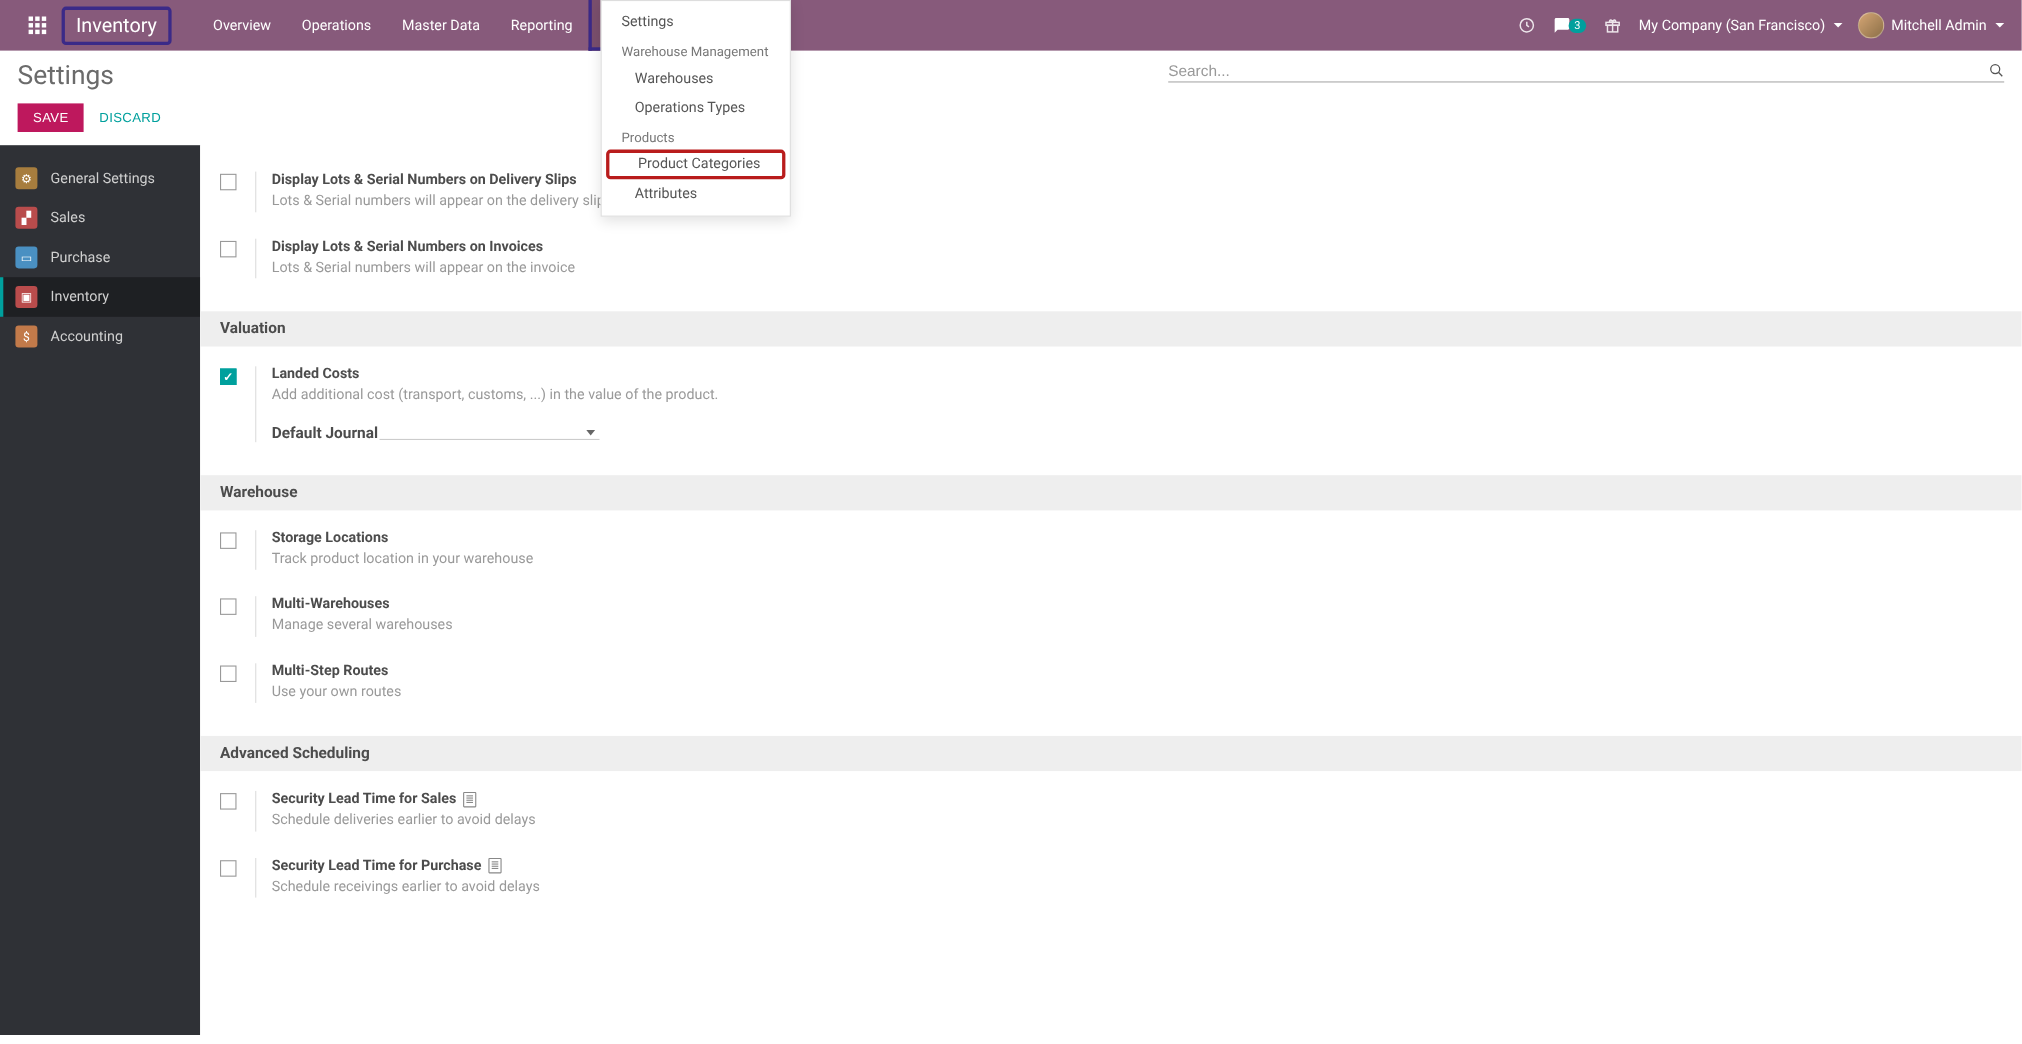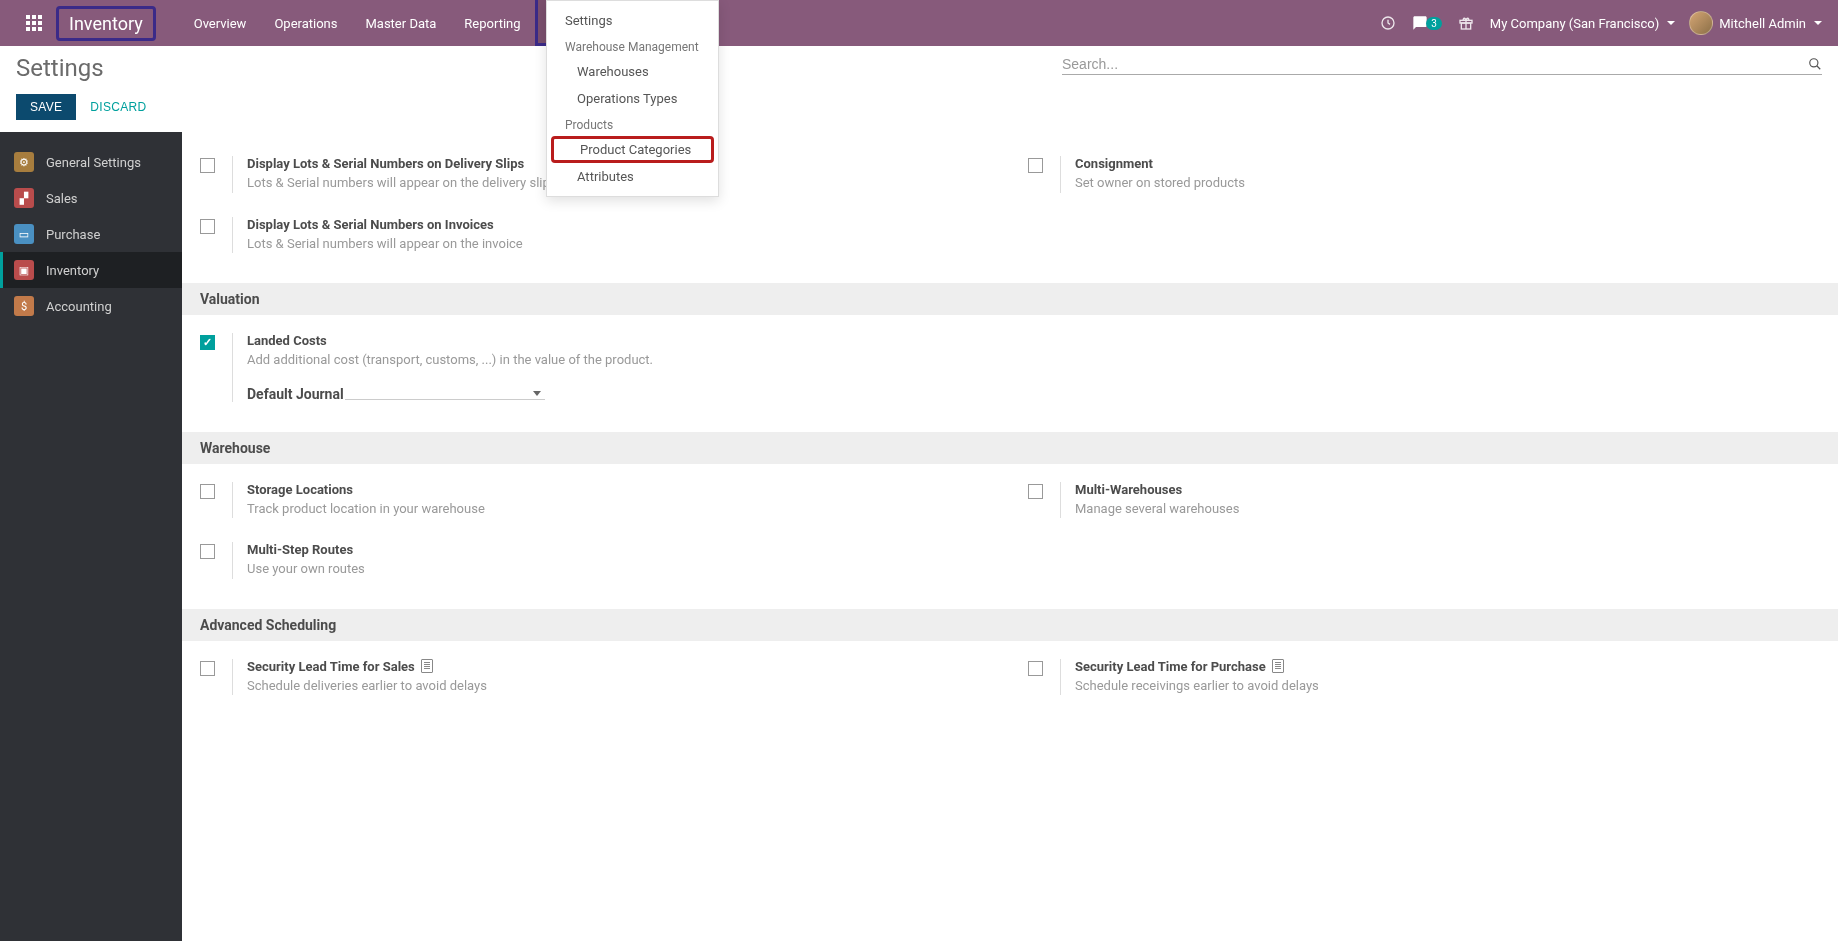--- a/index.html
+++ b/index.html
@@ -22,37 +22,37 @@
 .caret-down { width: 0; height: 0; border-left: 4px solid transparent; border-right: 4px solid transparent; border-top: 4px solid #fff; margin-left: 2px; }
 
 .control-bar { background: #fff; padding: 8px 16px 12px 16px; display: flex; flex-direction: column; }
 .cb-row1 { display: flex; justify-content: space-between; align-items: flex-start; }
 .page-title { font-size: 24px; color: #6b6b6b; font-weight: 400; }
 .search-box { width: 760px; border-bottom: 1px solid #aaa; display: flex; align-items: center; padding: 2px 0; }
 .search-box input { border: none; outline: none; font-size: 14px; flex: 1; color: #4c4c4c; }
 .search-box input::placeholder { color: #999; }
 .search-ic { width: 14px; height: 14px; }
 .cb-row2 { display: flex; align-items: center; gap: 14px; margin-top: 12px; }
-.btn-save { background: #0c4a6e; color: #fff; border: none; padding: 6px 14px; font-size: 12px; font-weight: 500; cursor: pointer; letter-spacing: 0.3px; }
+.btn-save { background: #be185d; color: #fff; border: none; padding: 6px 14px; font-size: 12px; font-weight: 500; cursor: pointer; letter-spacing: 0.3px; }
 .btn-discard { background: none; border: none; color: #00a09d; font-size: 12px; font-weight: 500; cursor: pointer; letter-spacing: 0.3px; text-align: right; }
 
 .main-wrap { display: flex; height: calc(100vh - 140px); }
 .sidebar { width: 182px; background: #2f3136; padding-top: 12px; }
 .side-item { display: flex; align-items: center; padding: 8px 14px; color: #d0d0d0; font-size: 13px; cursor: pointer; gap: 12px; }
 .side-item.active { background: #1e2023; border-left: 3px solid #00a09d; padding-left: 11px; }
 .side-ic { width: 20px; height: 20px; border-radius: 3px; display: flex; align-items: center; justify-content: center; font-size: 11px; color: #fff; }
 .ic-gen { background: #a77d3e; }
 .ic-sales { background: #b94c4c; }
 .ic-purch { background: #4a90c2; }
 .ic-inv { background: #b94c4c; }
 .ic-acc { background: #c27a4a; }
 
 .content { flex: 1; overflow-y: auto; background: #fff; position: relative; }
 .sect-head { background: #eeeeee; padding: 8px 18px; font-weight: 700; font-size: 14px; color: #4c4c4c; }
-.settings-grid { display: flex; flex-wrap: wrap; padding: 12px 0; }
+.settings-grid { display: flex; flex-wrap: wrap; padding: 12px 0; flex-direction: column; }
 .setting-box { width: 50%; padding: 6px 18px 18px 18px; display: flex; }
 .setting-box.full { width: 50%; }
 .cb-wrap { width: 32px; flex-shrink: 0; padding-top: 2px; }
 .cbox { width: 15px; height: 15px; border: 1px solid #999; background: #fff; cursor: pointer; display: flex; align-items: center; justify-content: center; }
 .cbox.checked { background: #00a09d; border-color: #00a09d; }
 .cbox.checked::after { content: '✓'; color: #fff; font-size: 11px; font-weight: bold; }
 .setting-body { border-left: 1px solid #ddd; padding-left: 14px; flex: 1; }
 .setting-title { font-weight: 700; font-size: 13px; color: #4c4c4c; margin-bottom: 2px; display: flex; align-items: center; gap: 6px; }
 .setting-desc { font-size: 13px; color: #999; line-height: 1.5; }
 .field-row { display: flex; align-items: center; margin-top: 16px; }
@@ -176,29 +176,20 @@
         <div class="setting-body">
           <div class="setting-title">Display Lots &amp; Serial Numbers on Delivery Slips</div>
           <div class="setting-desc">Lots &amp; Serial numbers will appear on the delivery slip</div>
         </div>
       </div>
       <div class="setting-box">
         <div class="cb-wrap">
             <div class="cbox"></div>
           </div>
         <div class="setting-body">
-          <div class="setting-title">Consignment</div>
-          <div class="setting-desc">Set owner on stored products</div>
-        </div>
-      </div>
-      <div class="setting-box">
-        <div class="cb-wrap">
-            <div class="cbox"></div>
-          </div>
-        <div class="setting-body">
           <div class="setting-title">Display Lots &amp; Serial Numbers on Invoices</div>
           <div class="setting-desc">Lots &amp; Serial numbers will appear on the invoice</div>
         </div>
       </div>
     </div>
 
     <div class="sect-head">Valuation</div>
     <div class="settings-grid">
       <div class="setting-box full">
         <div class="cb-wrap">

